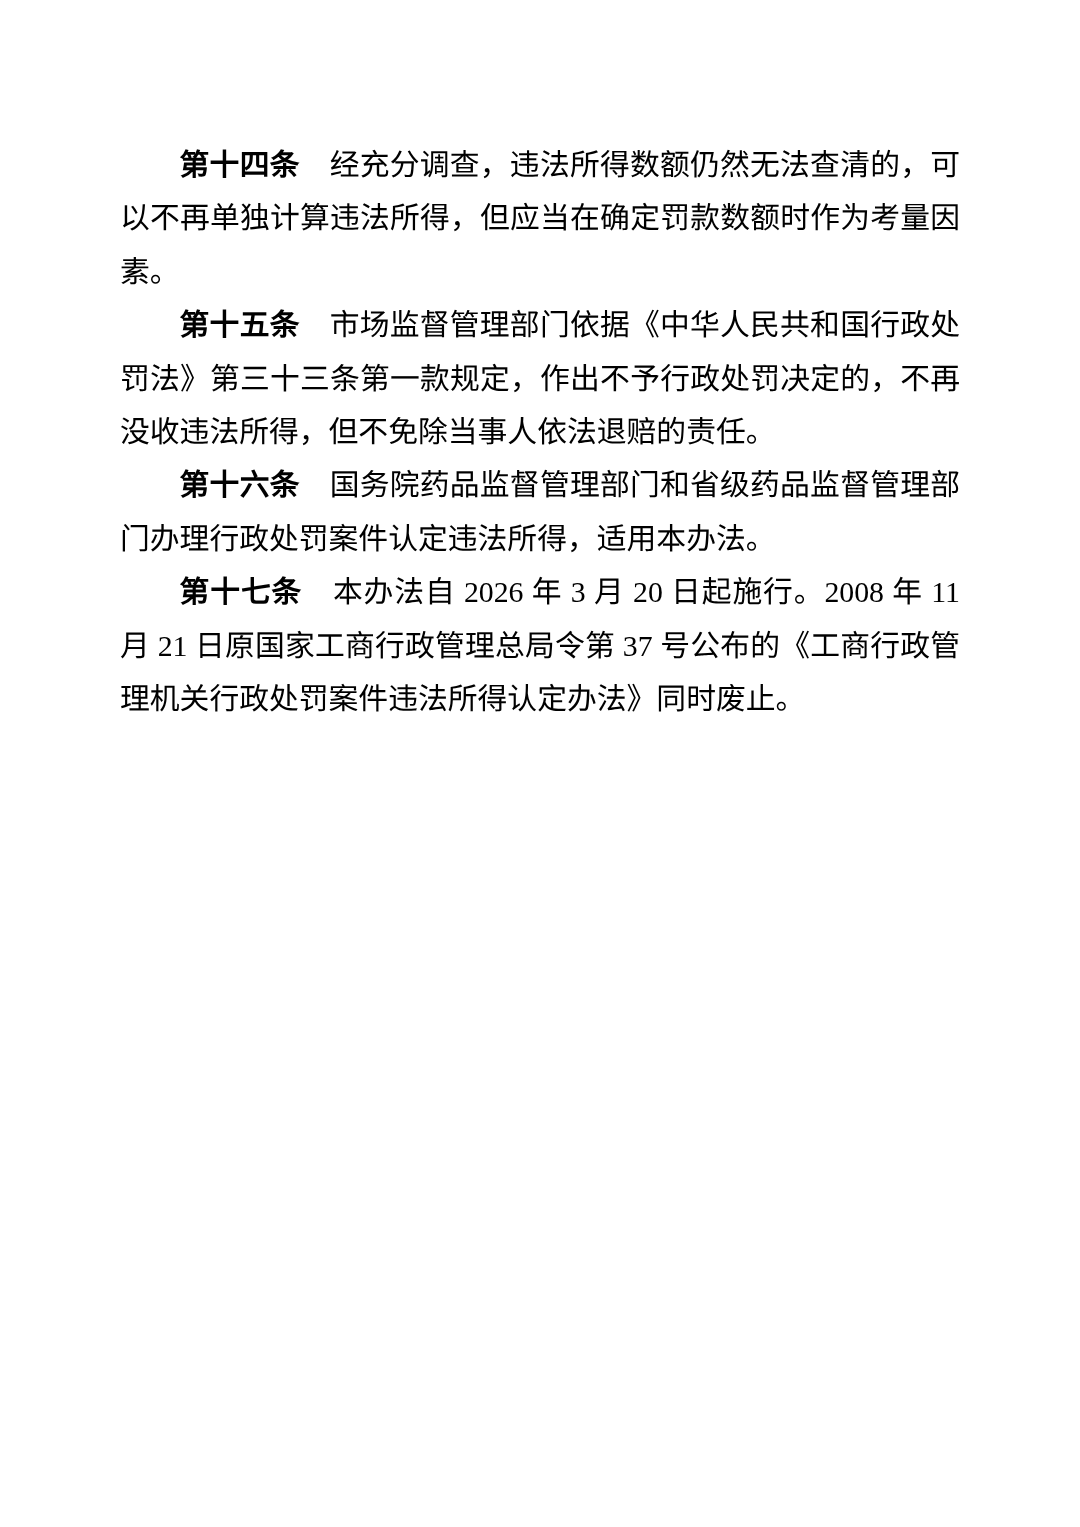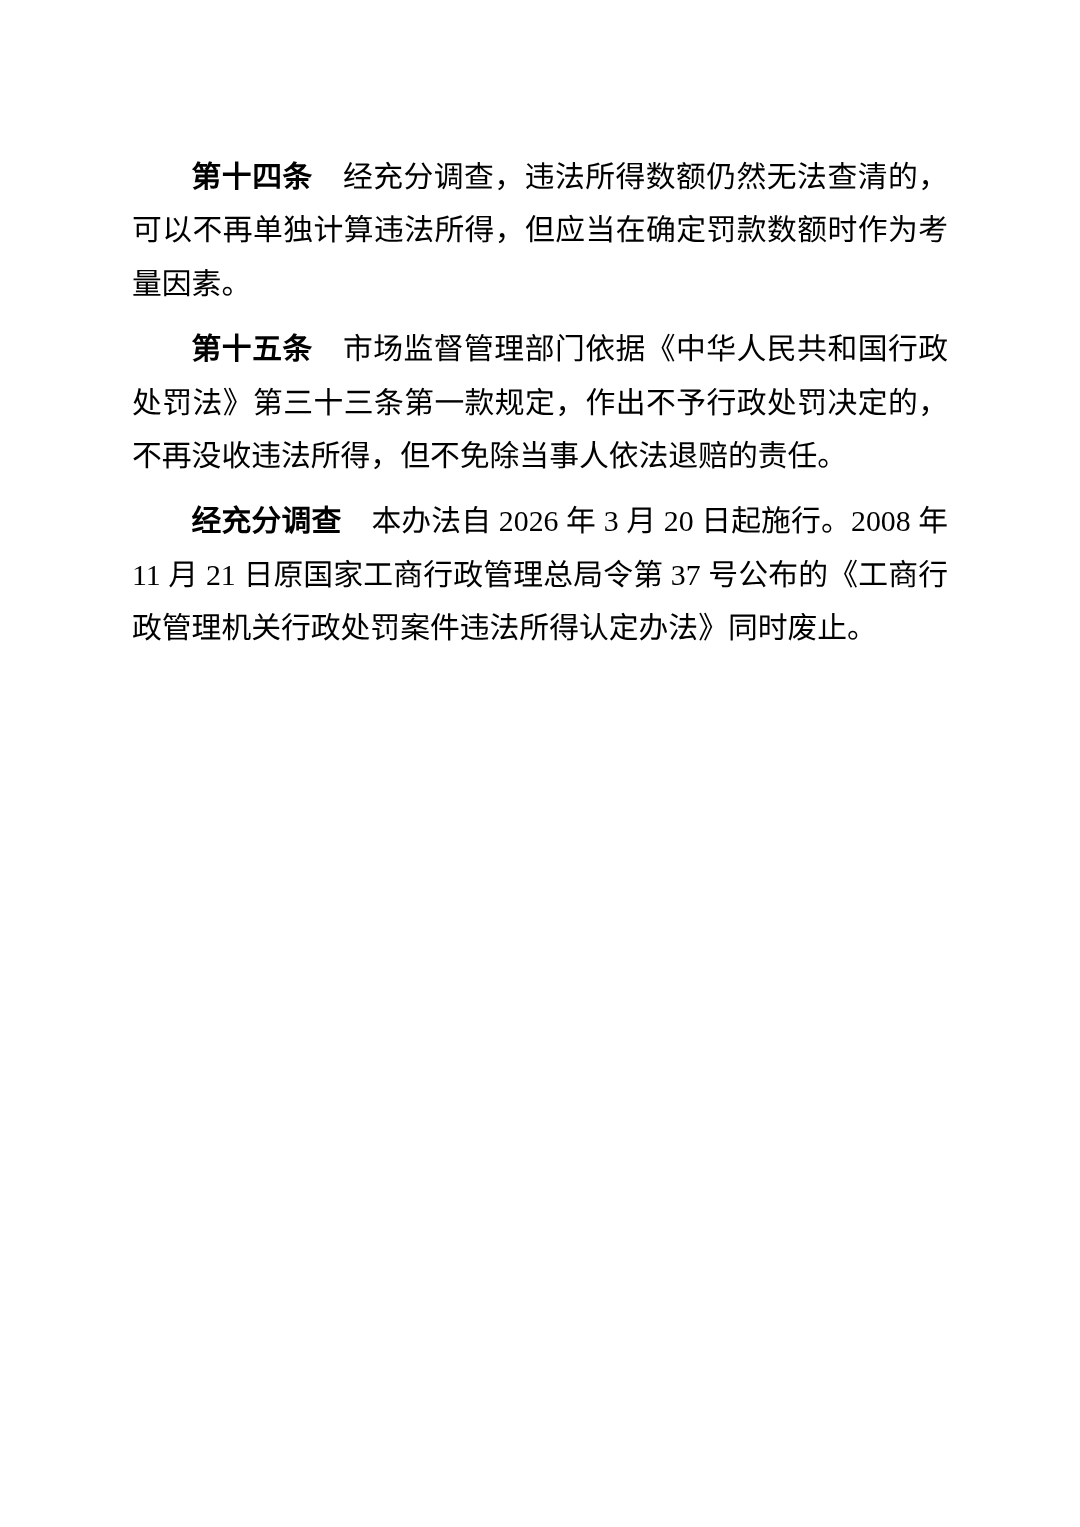--- a/index.html
+++ b/index.html
@@ -15,21 +15,21 @@
     background: #ffffff;
     overflow: hidden;
   }
   .content {
     position: absolute;
     left: 120px;
     top: 138px;
     width: 840px;
   }
   .para {
-    margin: 12px;
+    margin: 0;
     padding: 0;
     font-family: "Liberation Serif", "DejaVu Serif", serif;
     font-size: 29.8px;
     line-height: 53.4px;
     color: #000000;
     text-align: justify;
     text-justify: inter-character;
     text-indent: 2em;
     word-break: normal;
   }
@@ -43,18 +43,19 @@
 
 <div class="page">
   <div class="content">
 
     <p class="para"><span class="lead">第十四条　</span><span>经充分调查，违法所得数额仍然无法查清的，可以不再单独计算违法所得，但应当在确定罚款数额时作为考量因素。</span></p>
 
 
 
     <p class="para"><span class="lead">第十五条　</span><span>市场监督管理部门依据《中华人民共和国行政处罚法》第三十三条第一款规定，作出不予行政处罚决定的，不再没收违法所得，但不免除当事人依法退赔的责任。</span></p>
 
+    <p class="para"><span class="lead">第十六条　</span><span>国务院药品监督管理部门和省级药品监督管理部门办理行政处罚案件认定违法所得，适用本办法。</span></p>
 
 
-    <p class="para"><span class="lead">经充分调查　</span><span>本办法自 2026 年 3 月 20 日起施行。2008 年 11 月 21 日原国家工商行政管理总局令第 37 号公布的《工商行政管理机关行政处罚案件违法所得认定办法》同时废止。</span></p>
+    <p class="para"><span class="lead">第十七条　</span><span>本办法自 2026 年 3 月 20 日起施行。2008 年 11 月 21 日原国家工商行政管理总局令第 37 号公布的《工商行政管理机关行政处罚案件违法所得认定办法》同时废止。</span></p>
 
   </div>
 </div>
 
 </body></html>

